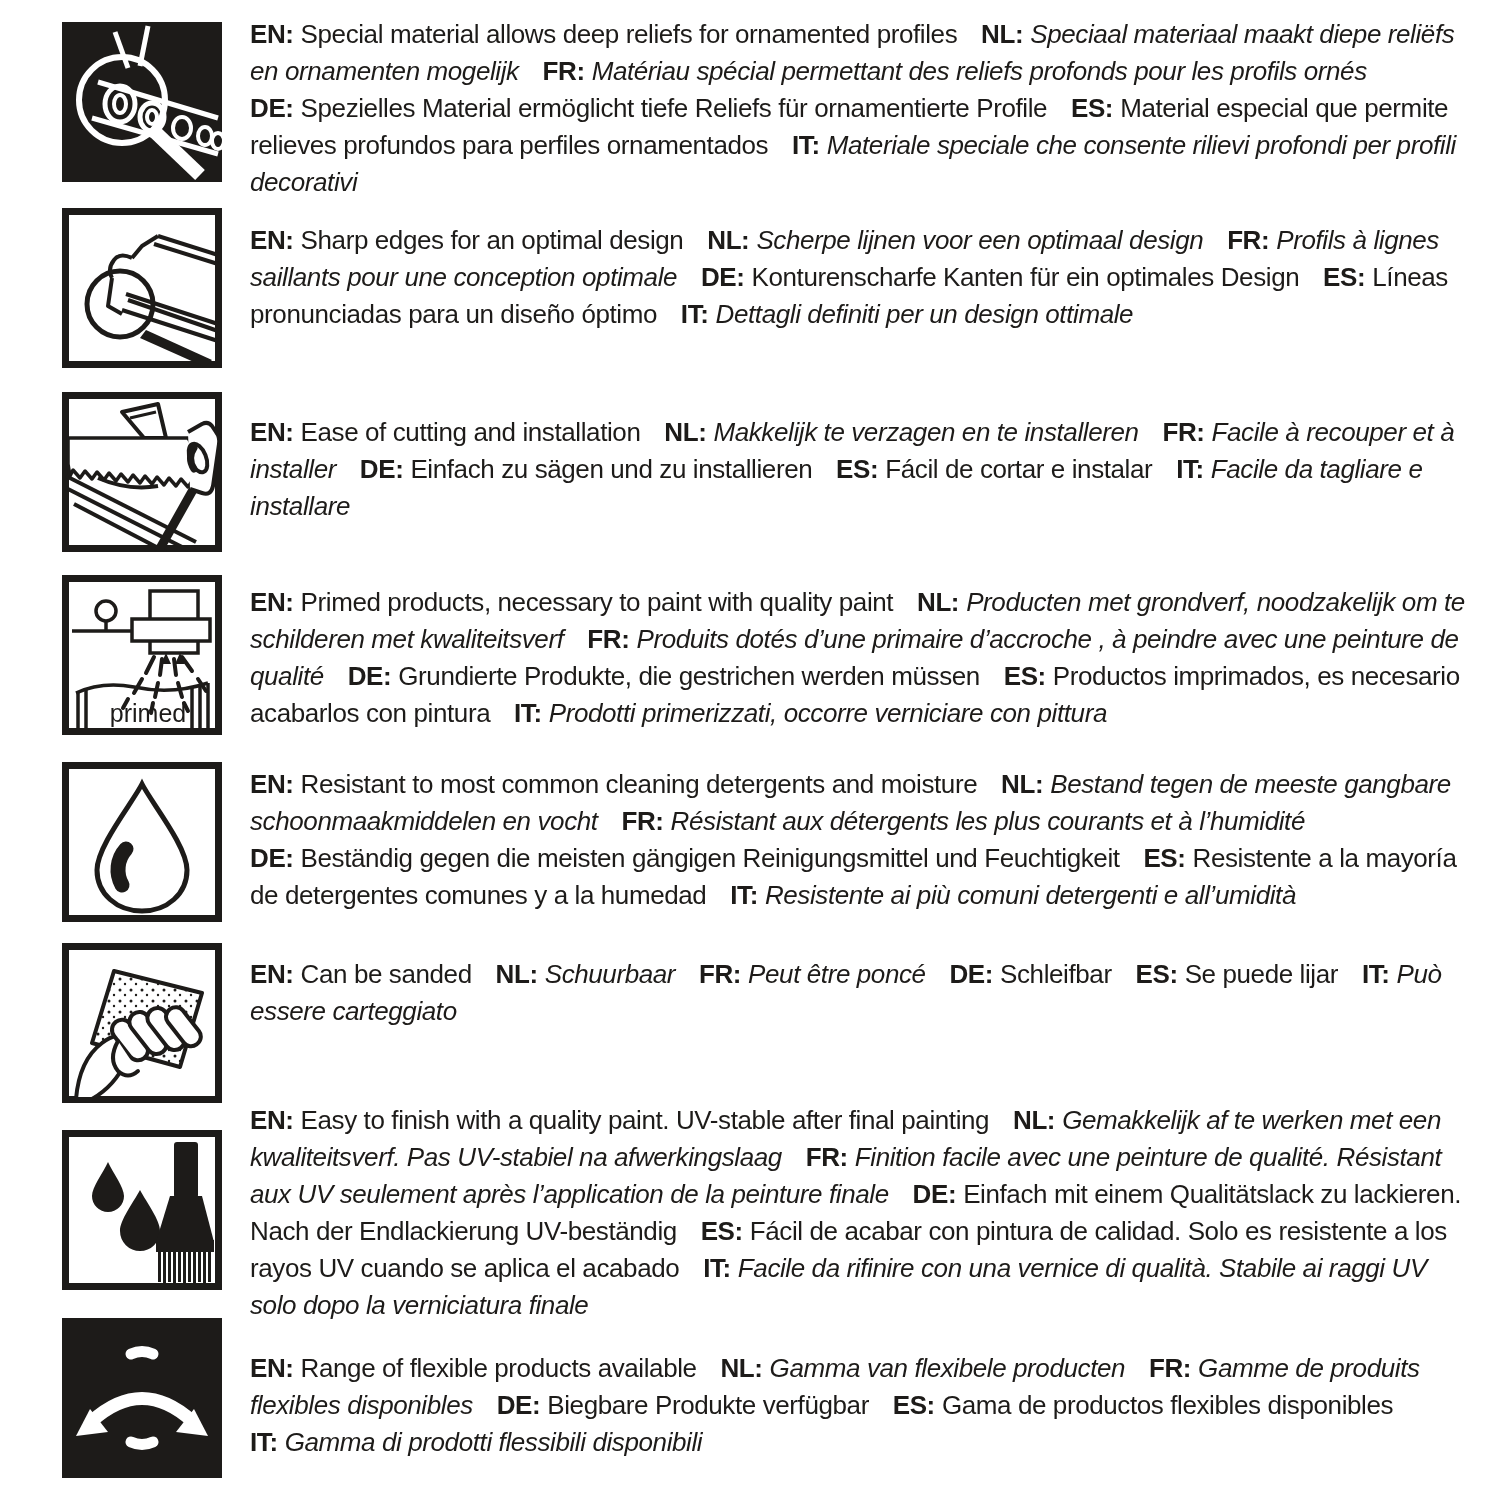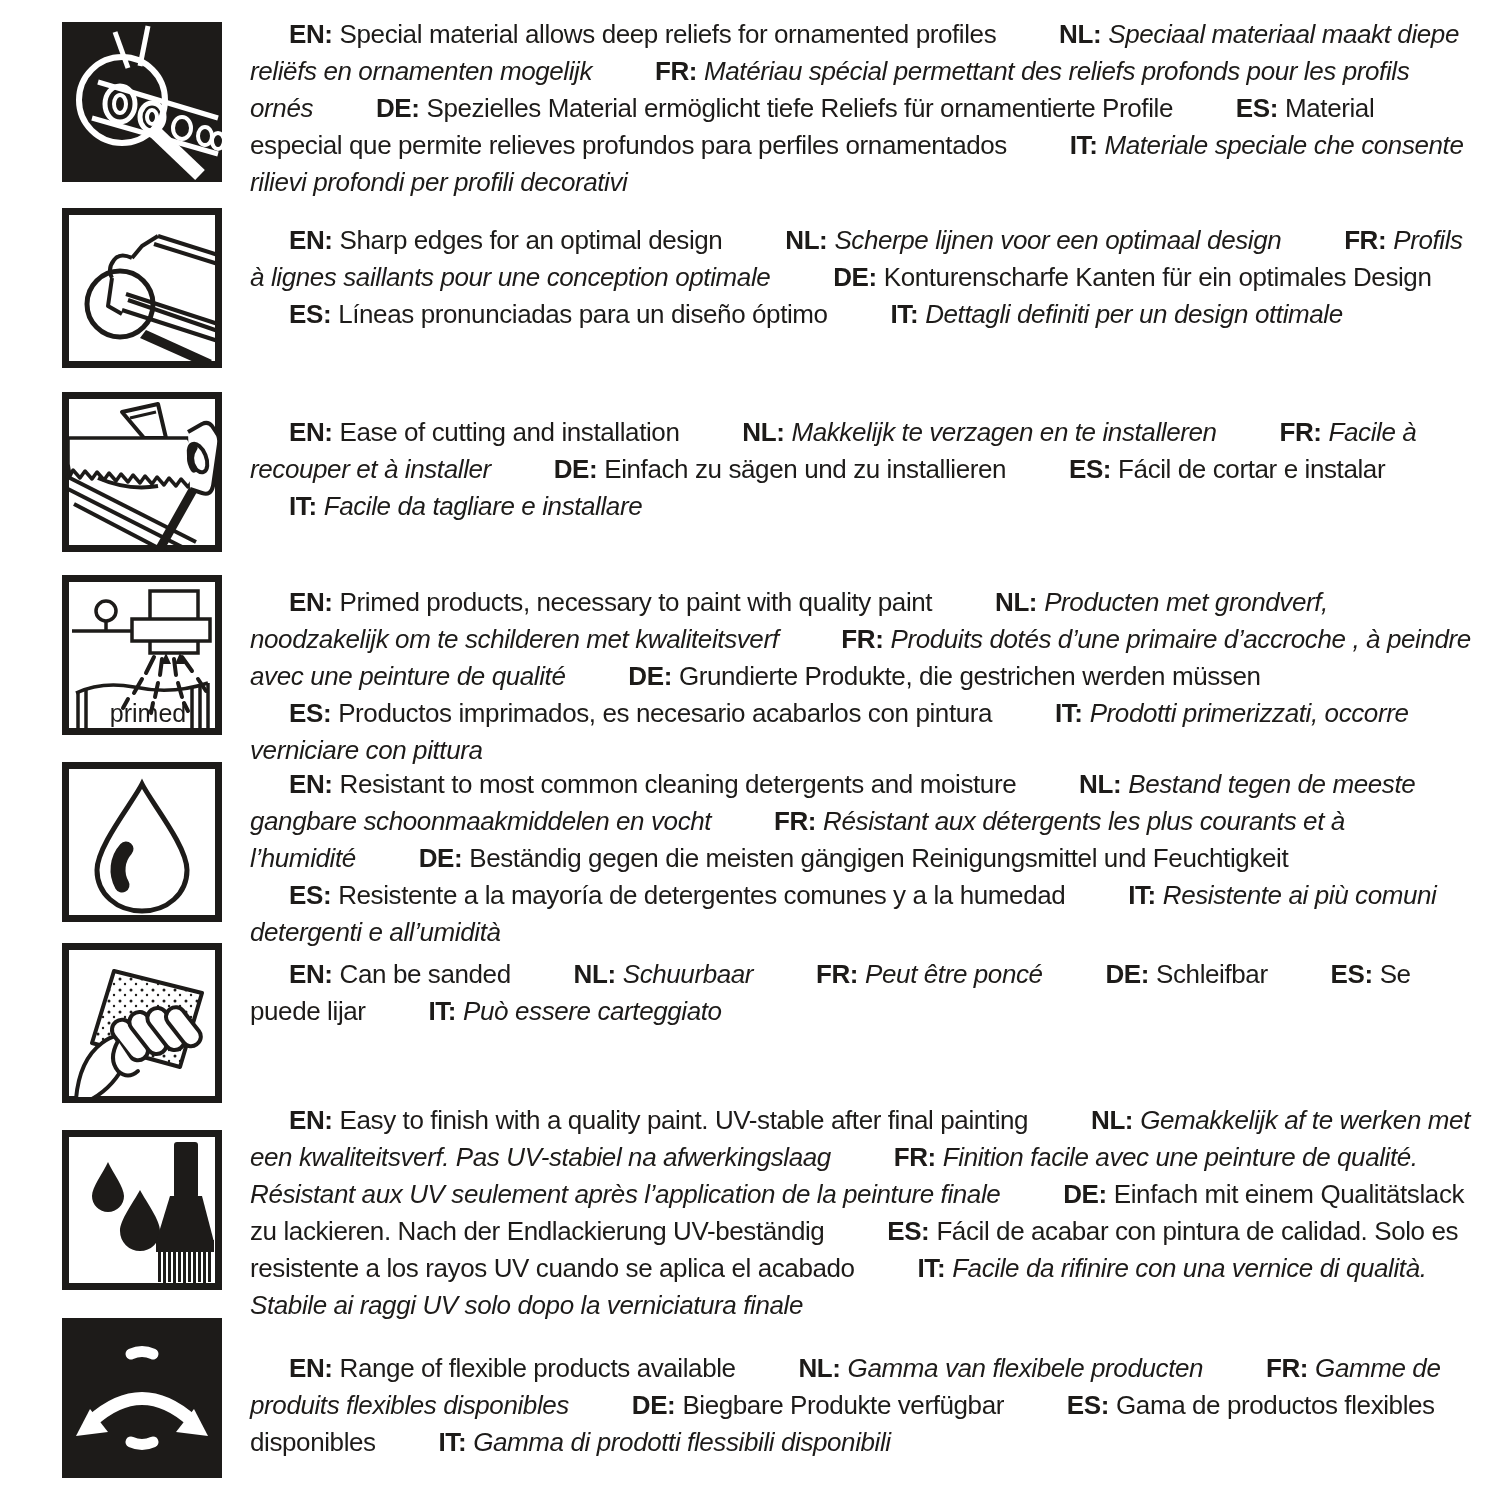--- a/index.html
+++ b/index.html
@@ -10,21 +10,21 @@
   }
   .row{position:absolute;left:0;top:0;}
   .icon-box{
     position:absolute;left:50px;width:184px;height:160px;
   }
   .icon-box svg{display:block;width:100%;height:100%;}
   .feature-text{
     position:absolute;left:250px;width:1222px;margin:0;
     font-size:26px;line-height:37px;letter-spacing:-0.4px;
   }
-  .seg{margin-right:17px;margin-left:39px;}
+  .seg{margin-right:17px;}
   .lab{font-weight:bold;margin-right:7px;}
   .val.italic{font-style:italic;}
 </style>
 </head>
 <body style="background: rgb(255, 255, 255); color: rgb(29, 27, 25);">
 
 <main>
     <section class="row">
       <div class="icon-box" style="top: 22px;">
         <svg viewBox="0 0 160 160" xmlns="http://www.w3.org/2000/svg">

